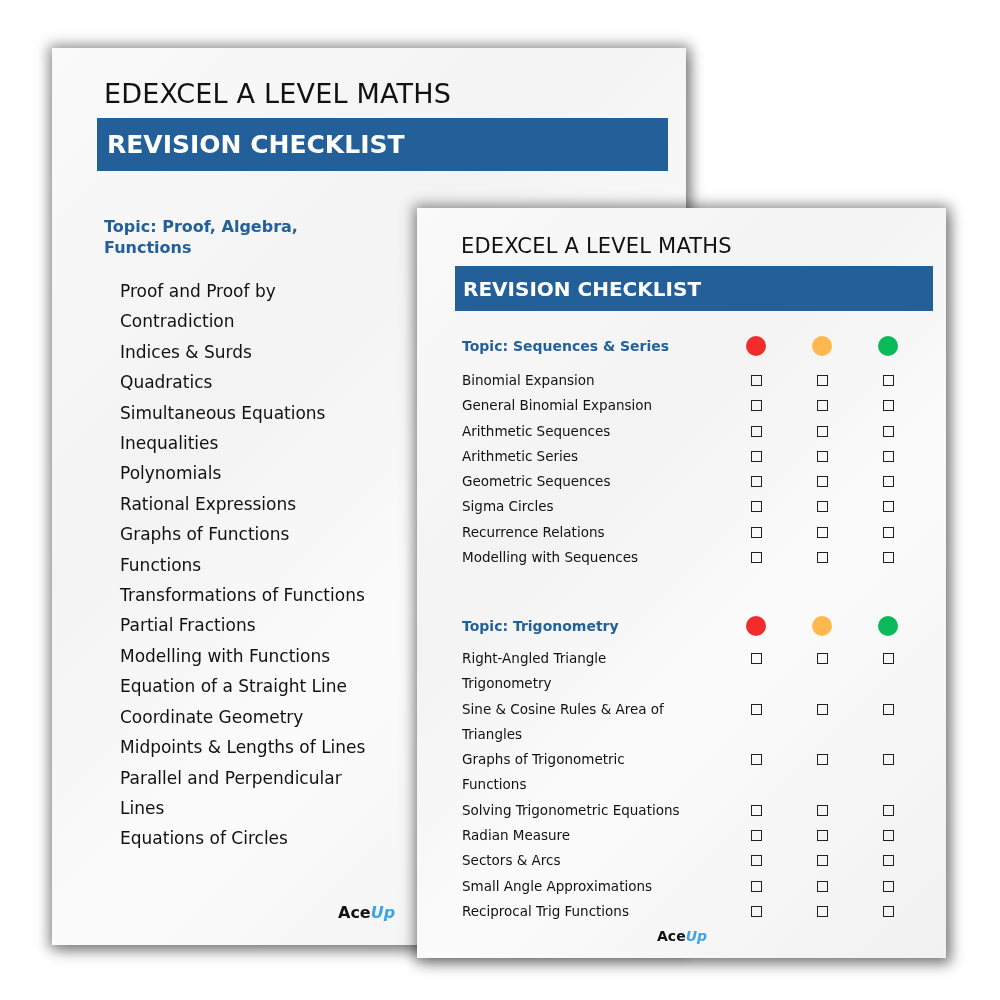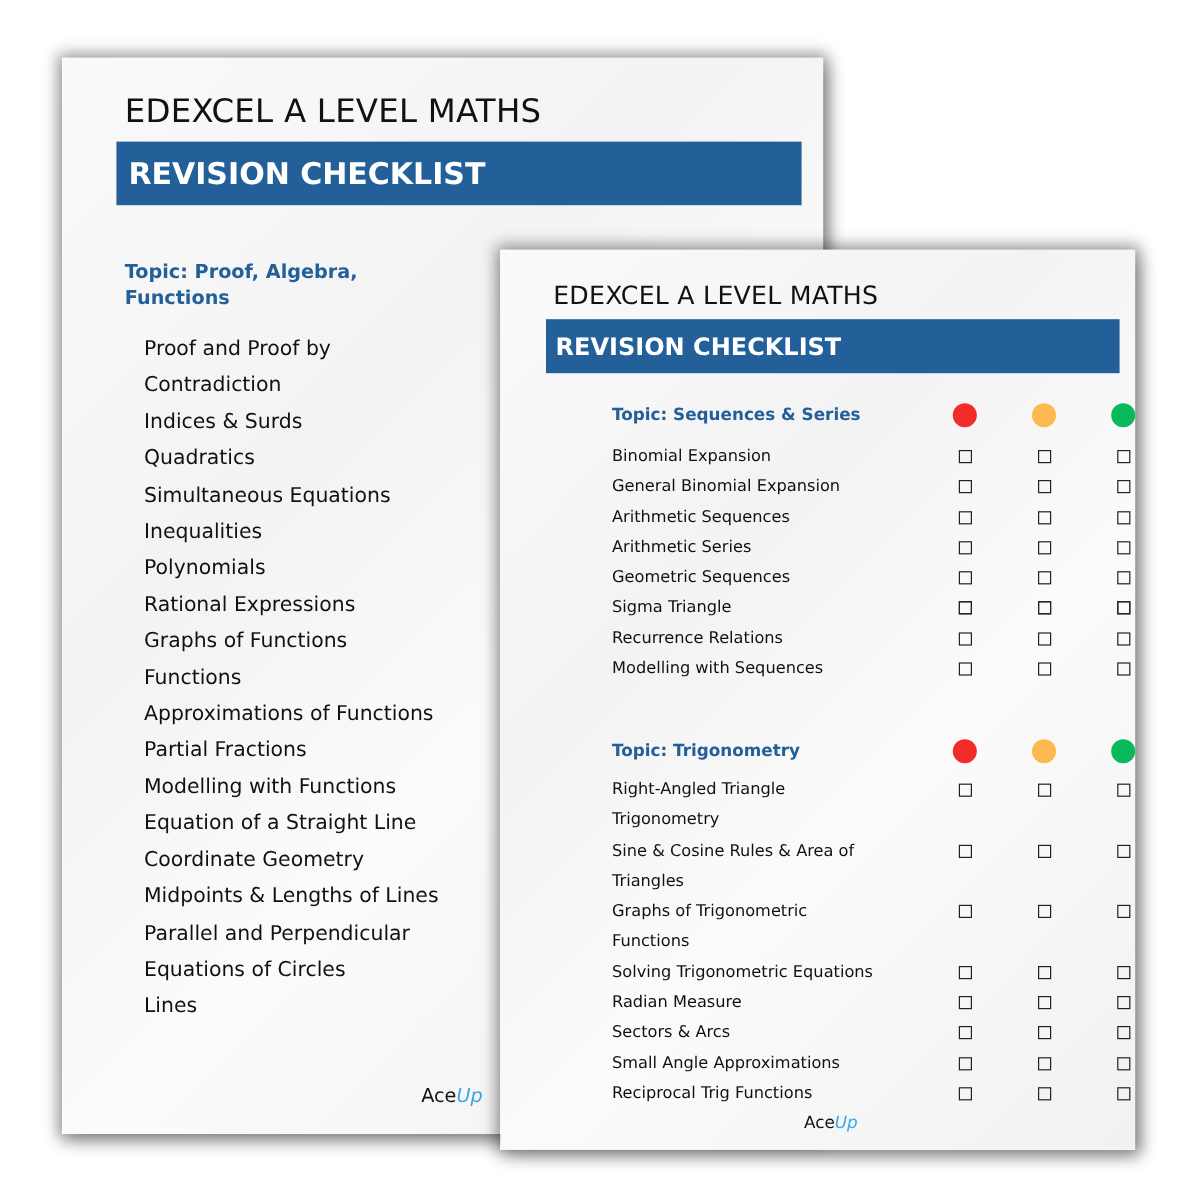--- a/index.html
+++ b/index.html
@@ -20,26 +20,26 @@
   .page-left .title { left: 52px; top: 30px; font-size: 27px; }
   .page-left .band { left: 45px; top: 70px; width: 571px; height: 53px; font-size: 25px; padding: 12px 10px; }
 
   .page-right .title { left: 44px; top: 26px; font-size: 21px; }
   .page-right .band { left: 38px; top: 58px; width: 478px; height: 45px; font-size: 20px; padding: 11px 8px; }
 
   .topic-left { position: absolute; left: 52px; top: 168px; width: 230px; font-size: 16px; font-weight: bold; color: #23609a; line-height: 21px; }
   .list-left { position: absolute; left: 52px; top: 228px; list-style: none; }
   .list-left li { font-size: 17px; line-height: 30.4px; color: #111; white-space: nowrap; margin-left: 16px; }
 
-  .logo { position: absolute; font-weight: normal; color: #111; white-space: nowrap; margin-left: 13px; }
+  .logo { position: absolute; font-weight: bold; color: #111; white-space: nowrap; }
   .logo .up { color: #3aa6e8; font-style: italic; }
   .page-left .logo { left: 286px; top: 855px; font-size: 16px; }
   .page-right .logo { left: 240px; top: 720px; font-size: 14px; }
 
-  .section { position: absolute; left: 45px; width: 450px; margin-left: 48px; }
+  .section { position: absolute; left: 45px; width: 450px; }
   .sec-head { position: relative; height: 28px; }
   .sec-head .topic { position: absolute; left: 0; top: 2px; font-size: 14px; font-weight: bold; color: #23609a; white-space: nowrap; }
   .dot { position: absolute; top: 0; width: 20px; height: 20px; border-radius: 50%; }
   .dot.red { left: 284px; }
   .dot.amber { left: 350px; }
   .dot.green { left: 416px; }
 
   .row { position: relative; font-size: 13.5px; color: #111; }
   .row .label { display: block; width: 260px; line-height: 25.3px; }
   .cb { position: absolute; top: 7px; width: 11px; height: 11px; border: 1.5px solid #222; background: transparent; }
@@ -63,29 +63,29 @@
     <li>Proof and Proof by</li>
     <li>Contradiction</li>
     <li>Indices &amp; Surds</li>
     <li>Quadratics</li>
     <li>Simultaneous Equations</li>
     <li>Inequalities</li>
     <li>Polynomials</li>
     <li>Rational Expressions</li>
     <li>Graphs of Functions</li>
     <li>Functions</li>
-    <li>Approximations of Functions</li>
+    <li>Transformations of Functions</li>
     <li>Partial Fractions</li>
     <li>Modelling with Functions</li>
     <li>Equation of a Straight Line</li>
     <li>Coordinate Geometry</li>
     <li>Midpoints &amp; Lengths of Lines</li>
     <li>Parallel and Perpendicular</li>
+    <li>Lines</li>
     <li>Equations of Circles</li>
-    <li>Lines</li>
   </ul>
   <div class="logo"><span>Ace</span><span class="up">Up</span></div>
 </div>
 
 <div class="page page-right">
   <div class="title">EDEXCEL A LEVEL MATHS</div>
   <div class="band">REVISION CHECKLIST</div>
 
   <div class="section sec1">
     <div class="sec-head">
@@ -124,21 +124,21 @@
           <span class="cb c1"></span>
           <span class="cb c2"></span>
           <span class="cb c3"></span>
         </div>
       <div class="row">
           <span class="cb c1"></span>
           <span class="cb c2"></span>
           <span class="cb c3"></span>
         </div>
       <div class="row">
-          <span class="label">Sigma Triangle</span>
+          <span class="label">Sigma Circles</span>
           <span class="cb c1"></span>
           <span class="cb c2"></span>
           <span class="cb c3"></span>
         </div>
       <div class="row">
           <span class="label">Recurrence Relations</span>
           <span class="cb c1"></span>
           <span class="cb c2"></span>
           <span class="cb c3"></span>
         </div>

